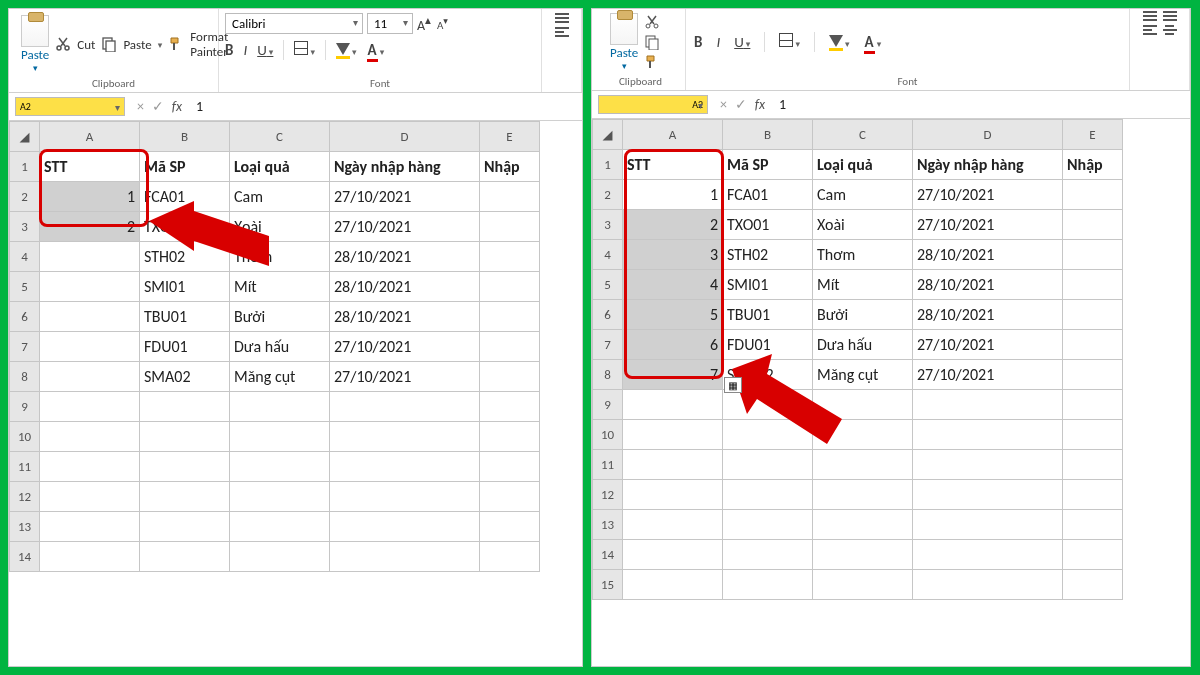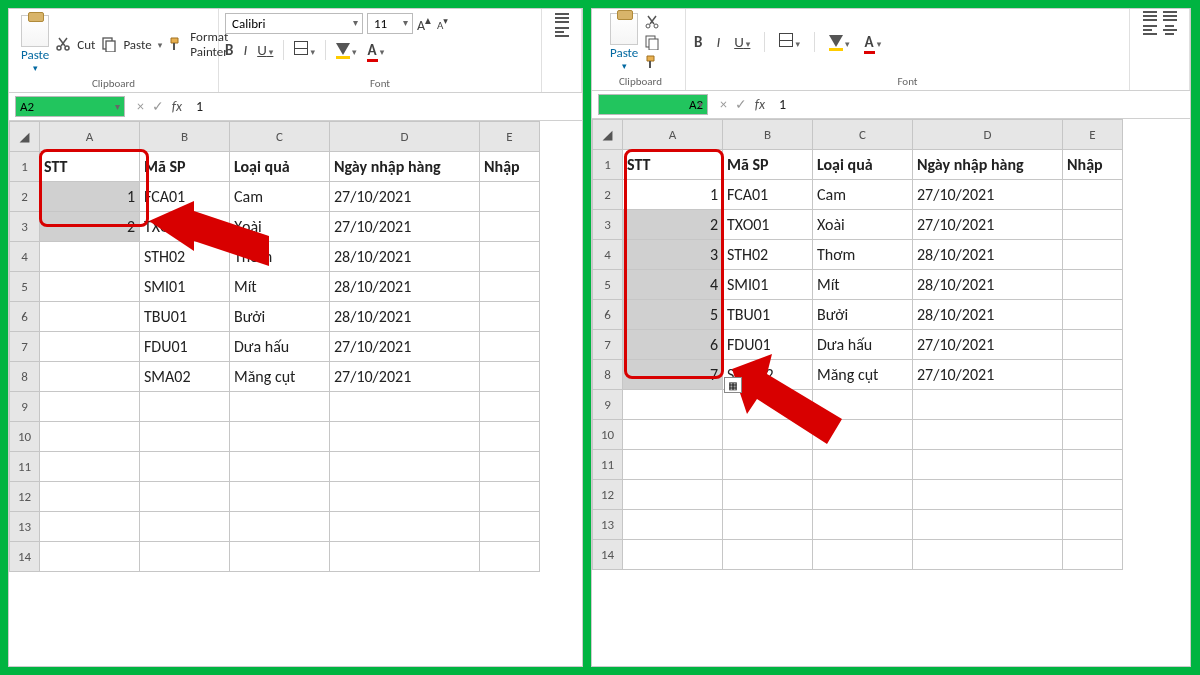--- a/index.html
+++ b/index.html
@@ -109,21 +109,21 @@
   .lines span { height:2px; background:#555; }
 
   
   .formula-row {
     display:flex; align-items:center; border-bottom:1px solid #d0d0d0;
     height: 28px;
     background:#fff;
   }
   .name-box {
     width: 110px; border:1px solid #bbb; margin:3px 6px; padding:2px 4px;
-    font-size:13px; position:relative; background:#22c55e;
+    font-size:10px; position:relative; background:#fde047;
   }
   .name-box::after { content:"▾"; position:absolute; right:4px; top:3px; font-size:10px; color:#666;}
   .fx-area { display:flex; align-items:center; gap:8px; padding:0 6px; }
   .fx-btn { color:#999; font-size:14px; }
   .fx-label { font-style:italic; color:#555; font-size:14px; }
   .formula-val { padding:0 8px; font-size:14px; color:#222; }
 
   
   .grid-wrap { flex:1; overflow:auto; position:relative; }
   table.sheet {
@@ -607,20 +607,28 @@
             <td class="colE"></td>
           </tr>
           <tr>
             <th class="rowhdr">14</th>
             <td class="colA right"></td>
             <td class="colB"></td>
             <td class="colC"></td>
             <td class="colD"></td>
             <td class="colE"></td>
           </tr>
+          <tr>
+            <th class="rowhdr">15</th>
+            <td class="colA right"></td>
+            <td class="colB"></td>
+            <td class="colC"></td>
+            <td class="colD"></td>
+            <td class="colE"></td>
+          </tr>
         </tbody>
       </table>
     <div class="red-box" style="left:32px; top:30px; width:100px; height:230px;"></div>
     <div class="arrow" style="left:130px; top:230px;">
       <svg viewBox="0 0 120 100">
           <polygon points="10,20 50,5 45,25 120,70 105,95 35,50 25,65" fill="#d80000"></polygon>
         </svg>
     </div>
     <div style="position:absolute;left:132px;top:258px;width:18px;height:16px;border:1px solid #888;background:#fff;font-size:10px;display:flex;align-items:center;justify-content:center;">▦</div>
   </div>

